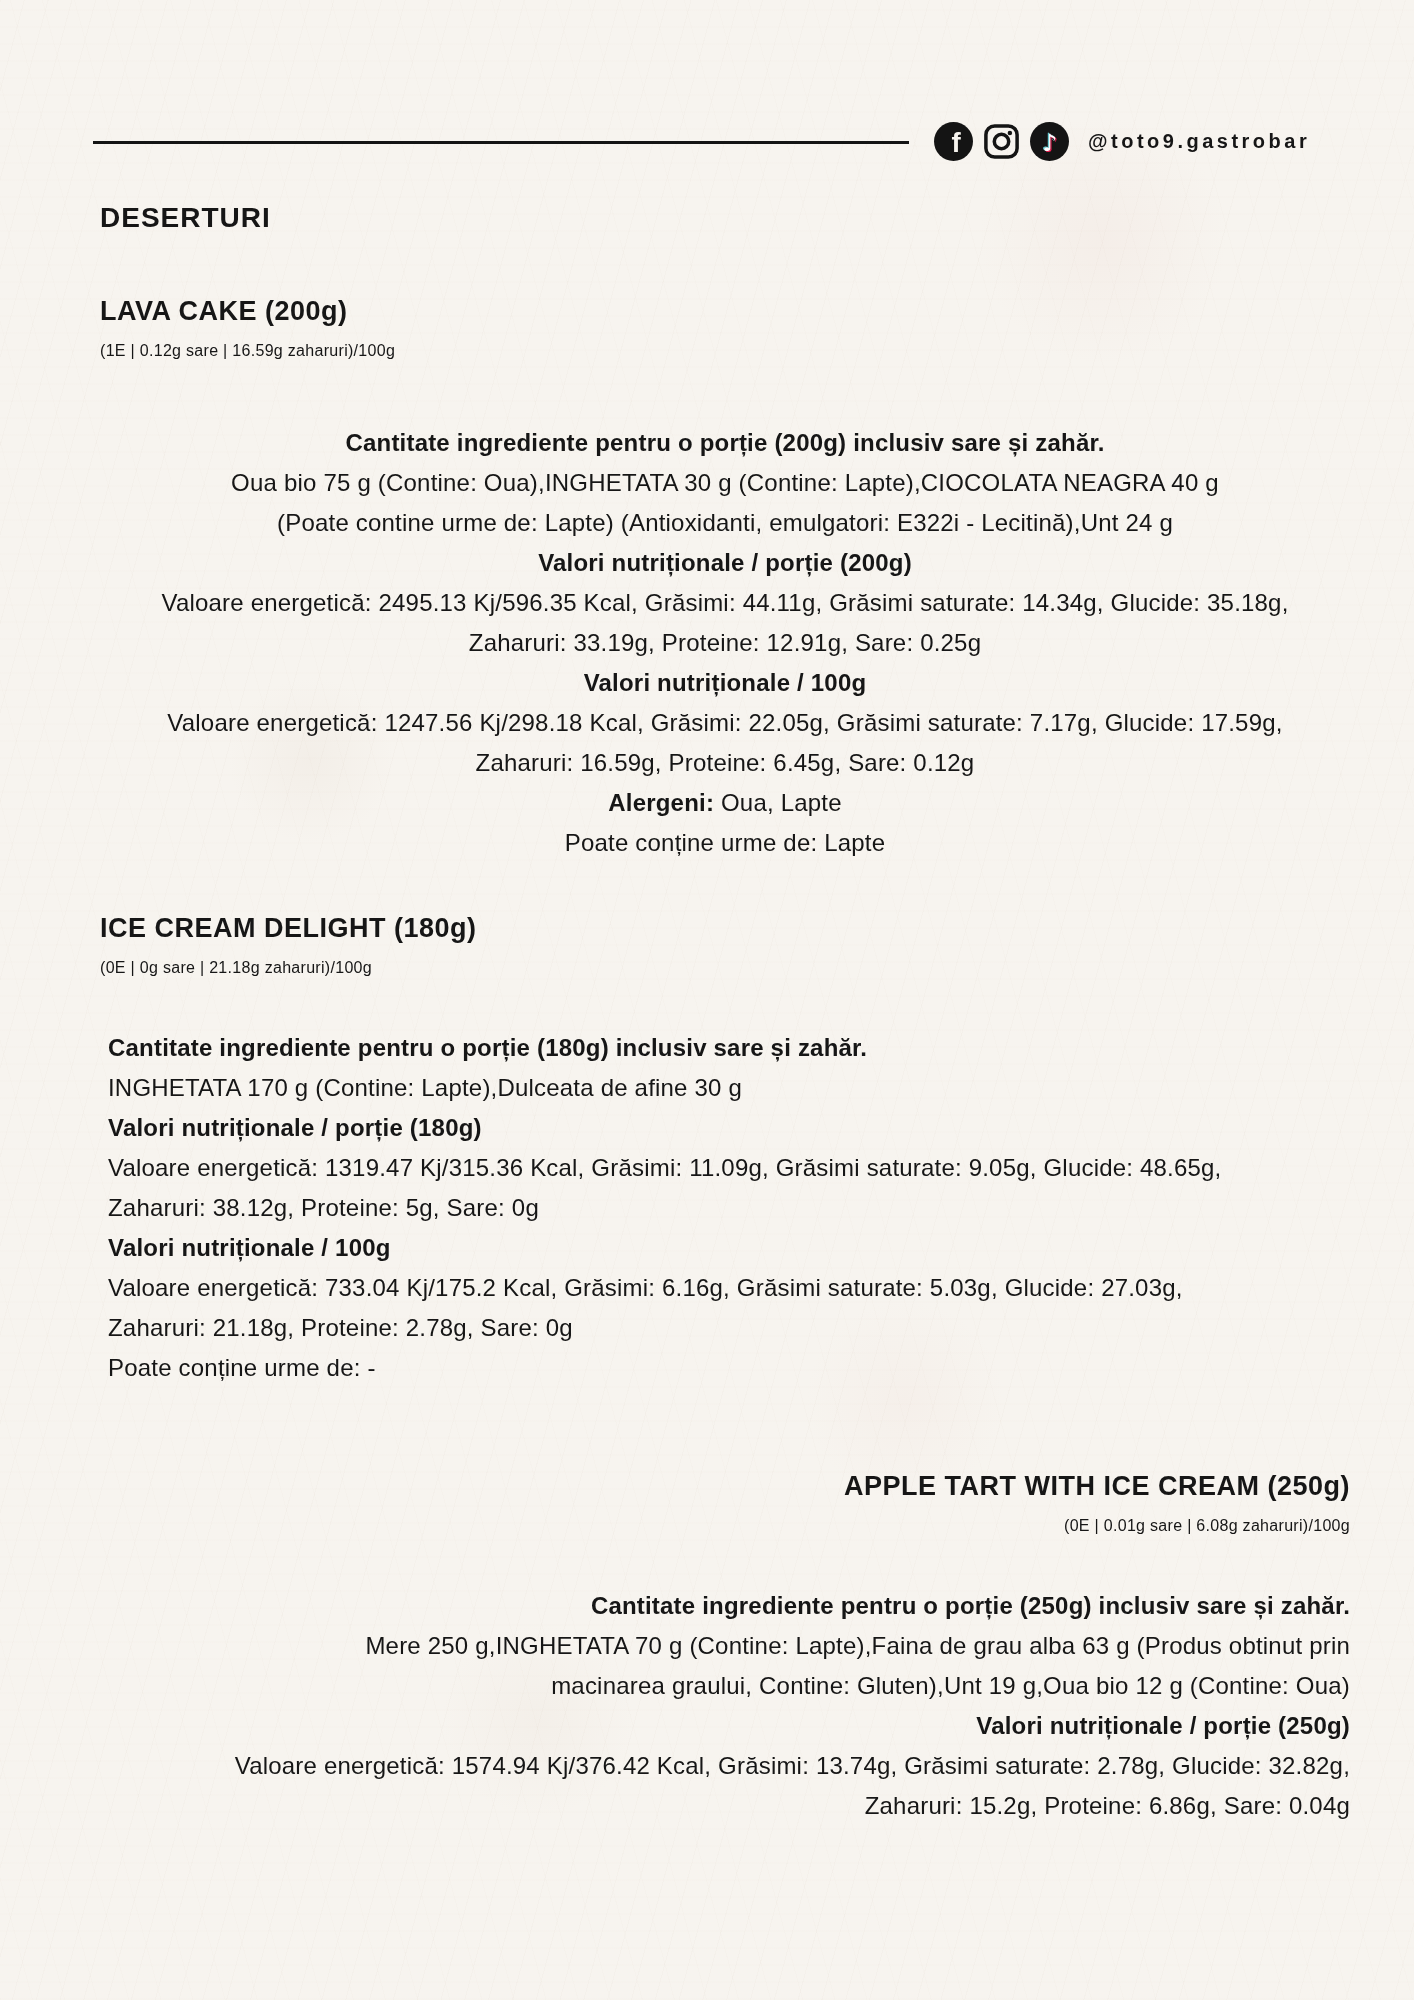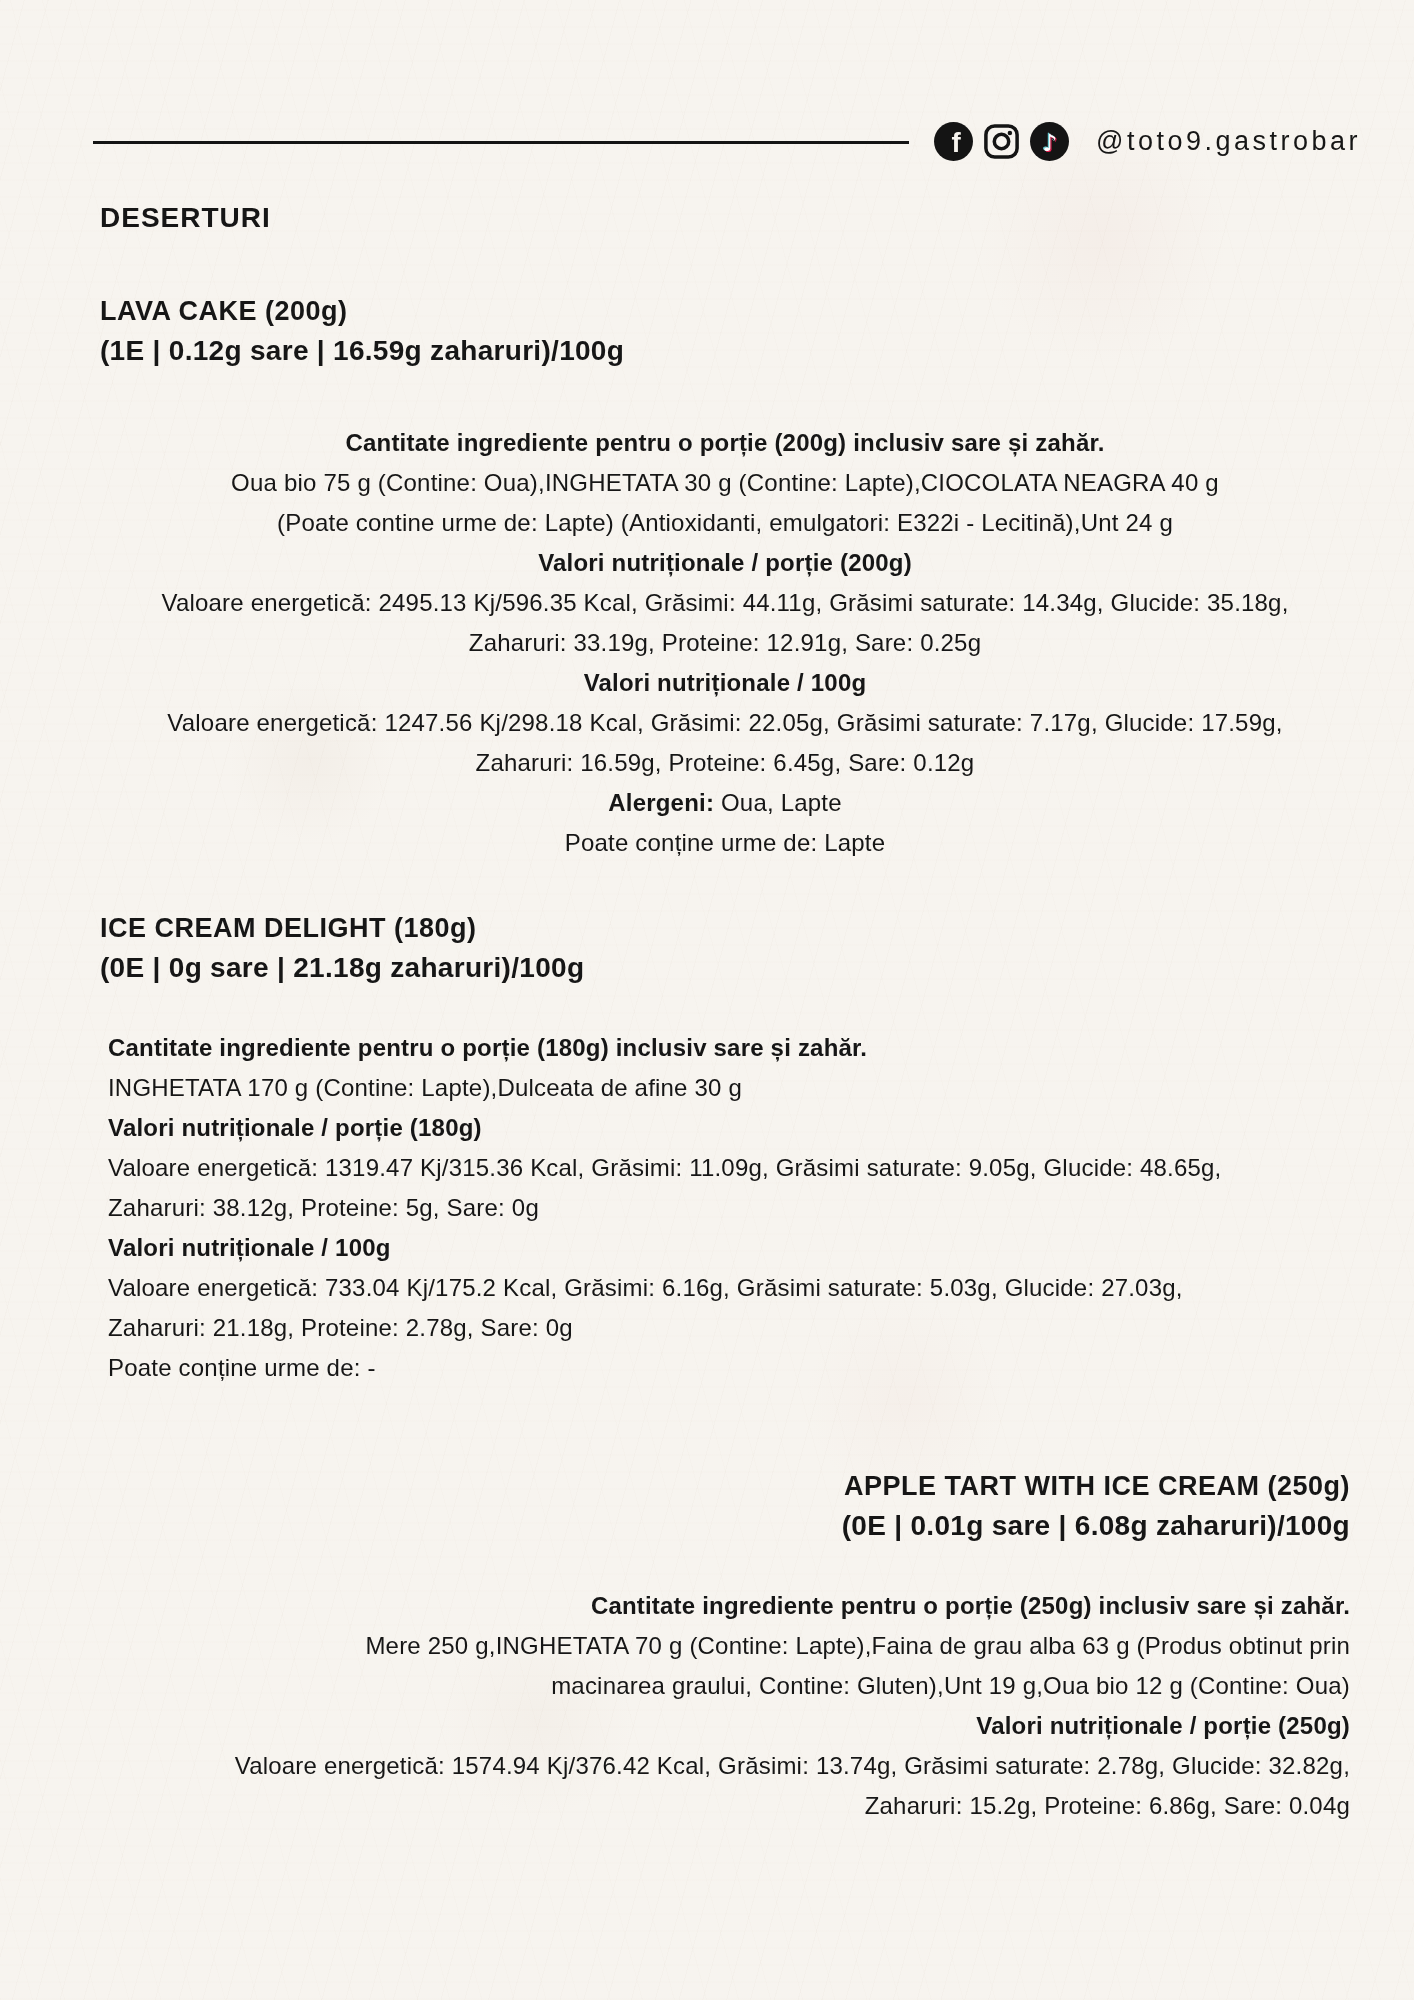--- a/index.html
+++ b/index.html
@@ -30,36 +30,36 @@
   .header-rule {
     position:absolute; left:93px; top:141px;
     width:816px; height:3px; background:#141414;
   }
   .social-row {
     position:absolute; left:933px; top:121px;
     display:flex; align-items:center;
   }
   .social-row svg { display:block; margin-right:8px; }
   .handle {
-    font-size:27px; letter-spacing:3.5px;
-    font-weight:400; margin-left:18px; white-space:nowrap;
+    font-size:20px; letter-spacing:3.5px;
+    font-weight:700; margin-left:10px; white-space:nowrap;
   }
 
   .page-title {
     position:absolute; left:100px; top:202px;
     font-size:28px; font-weight:700; letter-spacing:1px;
   }
 
   .item { position:absolute; left:100px; width:1250px; }
   .item-name {
     font-size:27px; font-weight:700; letter-spacing:0.5px;
     line-height:40px; white-space:nowrap;
   }
   .item-summary {
-    font-size:28px; font-weight:700; letter-spacing:0.3px;
+    font-size:16px; font-weight:400; letter-spacing:0.3px;
     line-height:40px; white-space:nowrap;
   }
   .item-body { }
   .line {
     font-size:24px; line-height:40px; white-space:nowrap;
     font-weight:400; letter-spacing:0.2px;
   }
   .line.bold { font-weight:700; }
   .line .lbl { font-weight:700; }
 </style>

